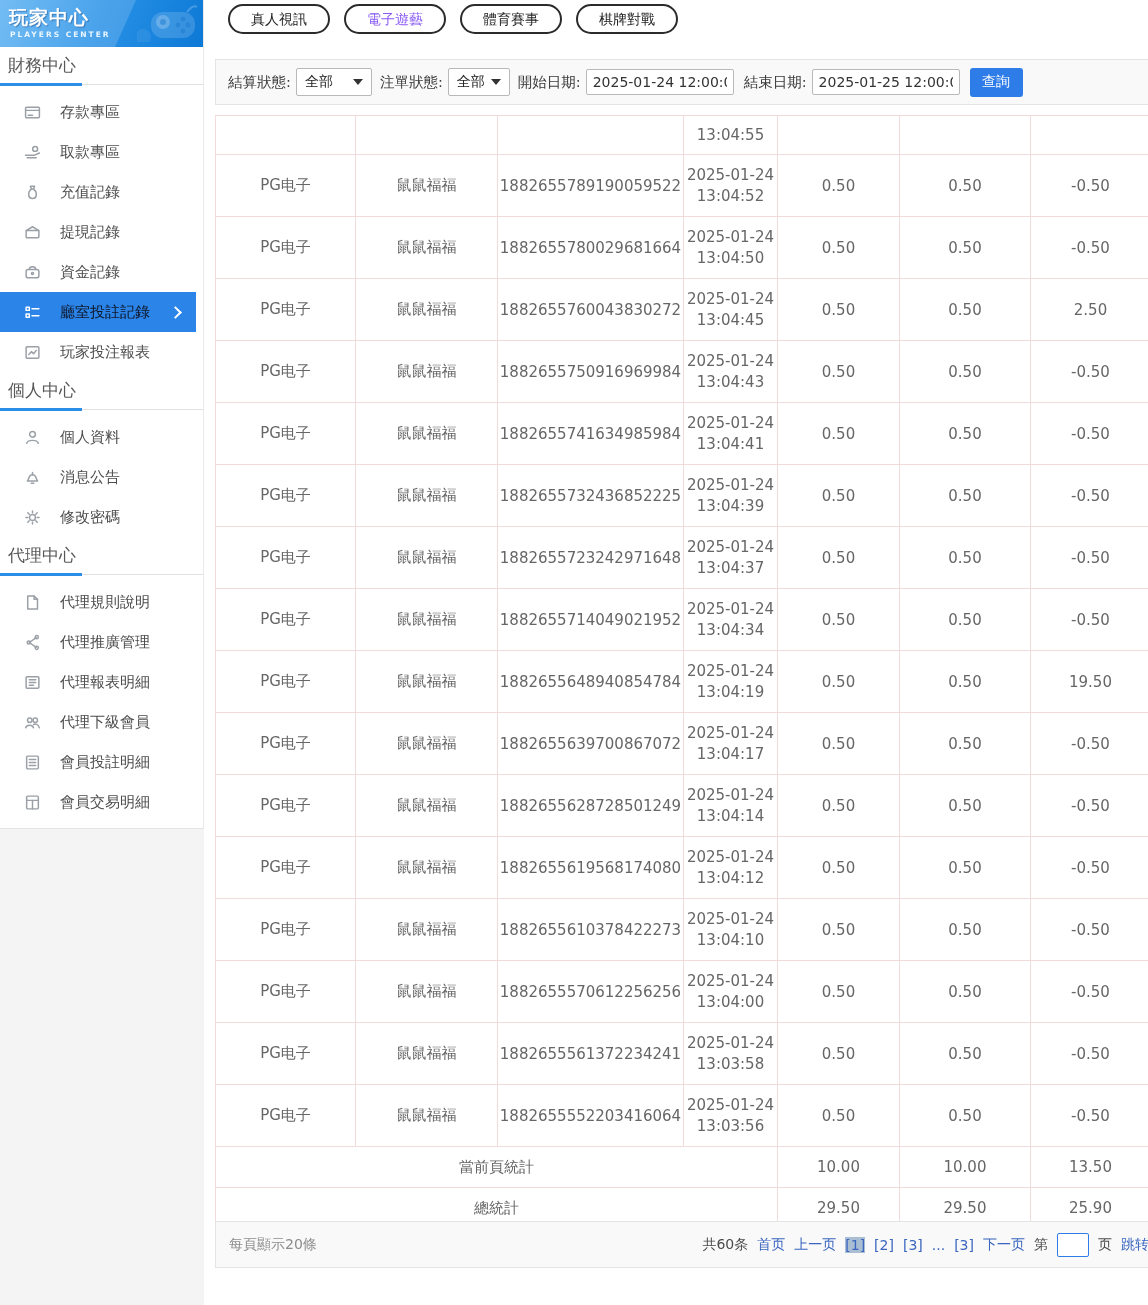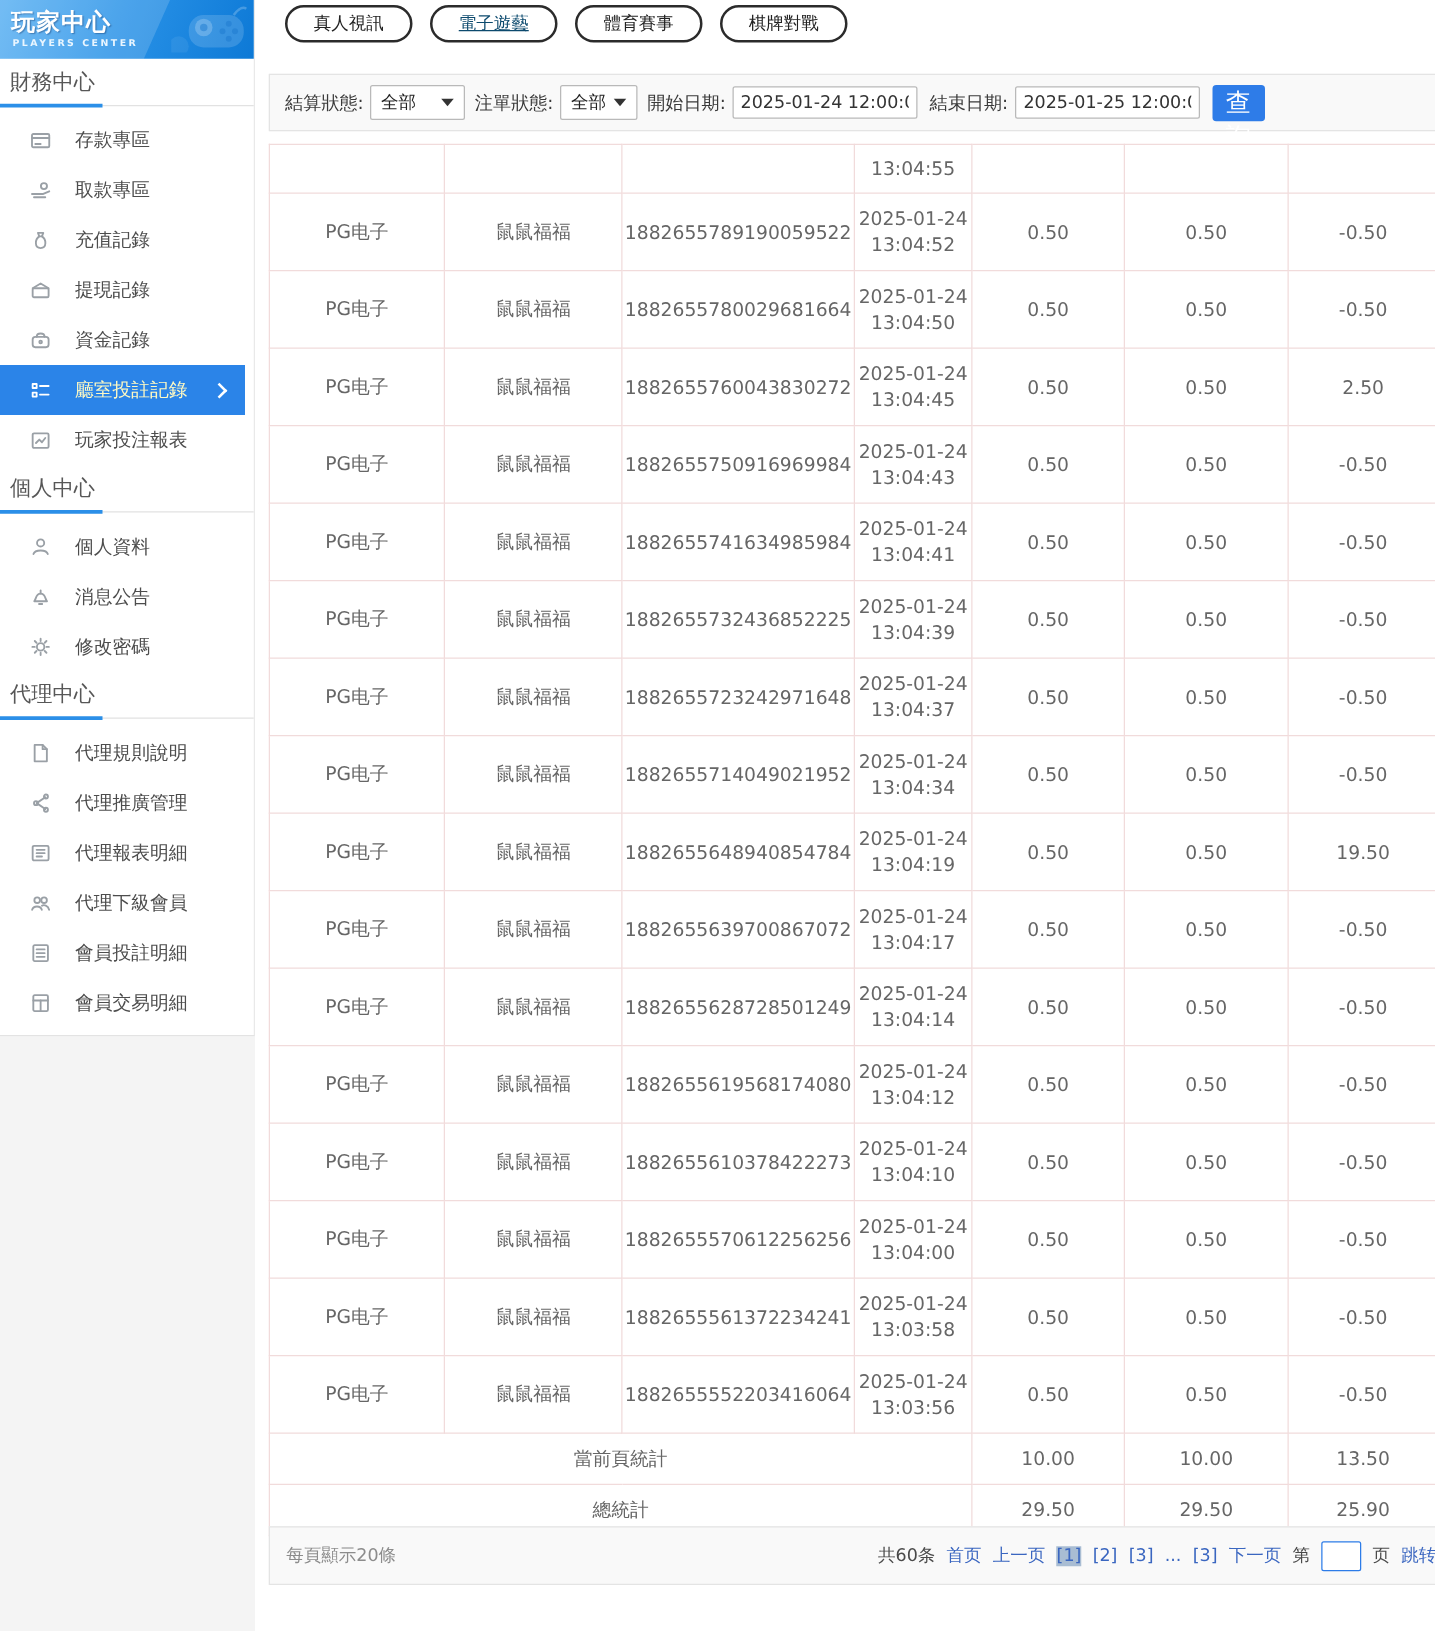--- a/index.html
+++ b/index.html
@@ -23,43 +23,43 @@
   .section-title{font-size:17px;color:#575757;padding:7px 0 6px 8px;}
   .underline{height:3px;position:relative;margin-right:0;}
   .underline::after{content:"";position:absolute;left:0;right:0;top:1px;height:1px;background:#e2e2e2;}
   .underline::before{content:"";position:absolute;left:0;top:0;width:82px;height:3px;background:#2b8fe8;z-index:1;}
   .menu{padding-top:6px;}
   .mi{height:40px;display:flex;align-items:center;padding-left:23px;cursor:pointer;position:relative;width:173px;}
   .mi .ico{width:18px;height:17px;display:inline-flex;align-items:center;justify-content:center;flex:0 0 18px;}
   .mi svg{width:17px;height:17px;stroke:#9aa0a6;fill:none;stroke-width:1.4;stroke-linecap:round;stroke-linejoin:round;}
   .mi .lbl{margin-left:19px;font-size:15px;color:#4d4d4d;white-space:nowrap;}
   .mi.active{background:#2b84e8;width:173px;}
-  .mi.active .lbl{color:#fef9c3;}
+  .mi.active .lbl{color:#0f172a;}
   .mi.active svg{stroke:#fff;}
   .mi .chev{display:none;}
   .mi.active .chev{display:block;position:absolute;right:16px;top:16px;width:7px;height:7px;
     border-top:2px solid #fff;border-right:2px solid #fff;transform:rotate(45deg);}
   
   .tabs{position:absolute;left:228px;top:4px;display:flex;gap:14px;}
   .pill{height:30px;line-height:27px;padding:0 21px;border:2px solid #2b2b2b;border-radius:16px;
     font-size:14px;color:#222;background:#fff;cursor:pointer;box-sizing:border-box;white-space:nowrap;}
-  .pill.active{color:#0c4a6e;text-decoration:underline;}
+  .pill.active{color:#8b5cf6;}
   
   .filterbar{position:absolute;left:215px;top:59px;width:948px;height:46px;box-sizing:border-box;
     background:#f9f9f9;border:1px solid #e4e4e4;display:flex;align-items:center;padding-left:12px;font-size:14.5px;color:#3a3a3a;}
   .filterbar .flabel{margin-right:5px;white-space:nowrap;}
   .fsel{height:26px;background:#fff;border:1px solid #b9b9b9;border-radius:2px;display:inline-flex;
     align-items:center;padding:0 8px;margin-right:8px;cursor:pointer;font-size:14px;color:#222;}
   .fsel .caret{width:0;height:0;border-left:5px solid transparent;border-right:5px solid transparent;
     border-top:6px solid #333;margin-left:12px;}
   .fsel.narrow .caret{margin-left:6px;}
   .ftext{height:26px;width:148px;background:#fff;border:1px solid #b9b9b9;border-radius:2px;
     font-size:14px;color:#333;padding:0 6px;margin-right:10px;font-family:"DejaVu Sans",sans-serif;box-sizing:border-box;}
-  .searchbtn{height:29px;width:42px;background:#2e7ce8;border:none;border-radius:3px;color:#fff;
-    font-size:20px;cursor:pointer;font-family:"DejaVu Sans",sans-serif;}
+  .searchbtn{height:29px;width:53px;background:#2e7ce8;border:none;border-radius:3px;color:#fff;
+    font-size:14px;cursor:pointer;font-family:"DejaVu Sans",sans-serif;}
   
   .bet-table{position:absolute;left:215px;top:115px;width:935px;border-collapse:collapse;table-layout:fixed;}
   .bet-table td{border:1px solid #f1dbdb;text-align:center;vertical-align:middle;
     font-size:15px;color:#666;background:#fff;padding:0;overflow:hidden;white-space:nowrap;}
   .bet-table tr.partial td{height:38px;}
   .bet-table tr.data-row td{height:61px;}
   .bet-table tr.sum-row td{height:40px;}
   .dt{line-height:21px;}
   
   .pagebar{position:absolute;left:215px;top:1221px;width:948px;height:47px;box-sizing:border-box;

